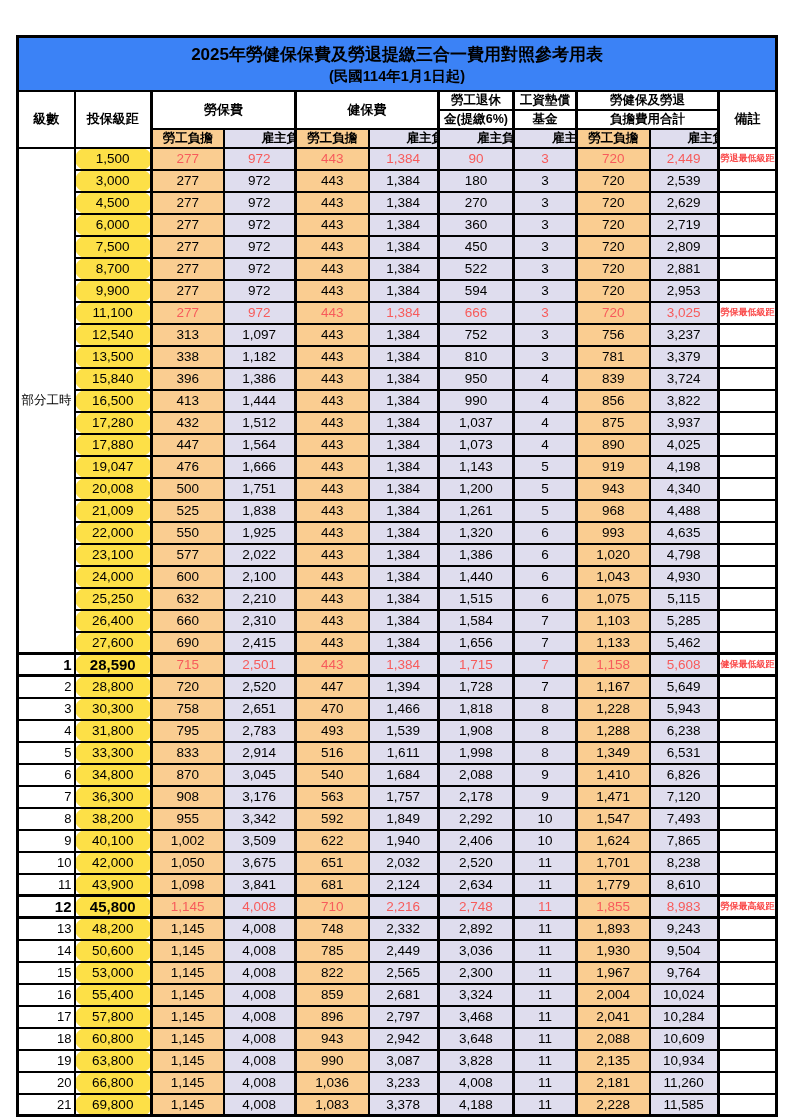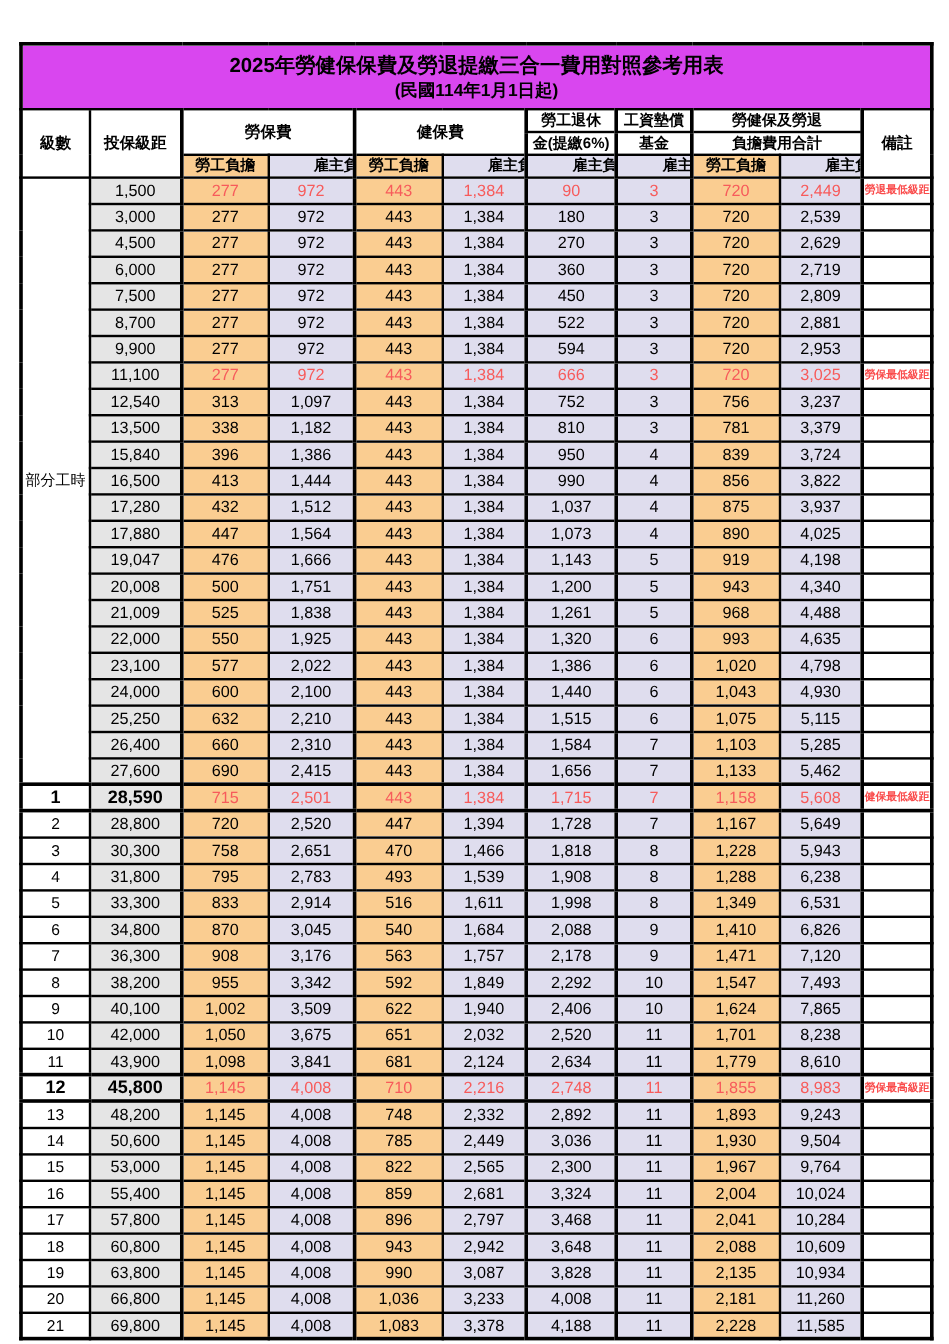--- a/index.html
+++ b/index.html
@@ -26,38 +26,38 @@
   th,td{
     border:2px solid var(--line);
     padding:0 2px;
     text-align:center;
     vertical-align:middle;
     overflow:hidden;
     white-space:nowrap;
   }
   .gs{border-left-width:3px;}
   
-  .title-cell{height:54px;background:#d946ef;border-bottom-width:2px;margin-top:36px;}
+  .title-cell{height:54px;background:#3b82f6;border-bottom-width:2px;margin-top:36px;}
   .title{font-size:17px;font-weight:bold;line-height:1.5;}
   .subtitle{font-size:14.5px;font-weight:bold;line-height:1.3;text-align:center;}
   
   thead th{font-weight:600;background:#fff;}
   .h-top{height:18px;font-size:13px;}
   .h-mid{height:18px;font-size:12.5px;}
   .h-sub{height:19px;font-size:12.5px;}
   th.emp{background:var(--emp-bg);}
   th.er{background:var(--er-bg);padding-left:37px;}
   
   tbody tr{height:22px;}
   tbody td{font-size:13.5px;}
   td.emp{background:var(--emp-bg);}
   td.er{background:var(--er-bg);}
-  td.level{font-size:13px;background:#fff;}
+  td.level{font-size:13px;background:#fff;text-align:right;}
   td.part-time{font-size:12.5px;}
-  td.bracket{font-size:13.5px;background:#e5e5e5;}
+  td.bracket{font-size:13.5px;background:#fde047;border-radius:11px;}
   td.remark{background:#fff;font-size:9px;font-weight:bold;color:var(--remark-red);padding:0;margin-top:16px;}
   tr.red-row td.num{color:var(--red);}
   tr.hl td{border-top-width:3px;border-bottom-width:3px;}
   tr.hl td.level,tr.hl td.bracket{font-weight:bold;font-size:15px;}
 </style>
 </head>
 <body>
 
 <div class="page">
   <table>

